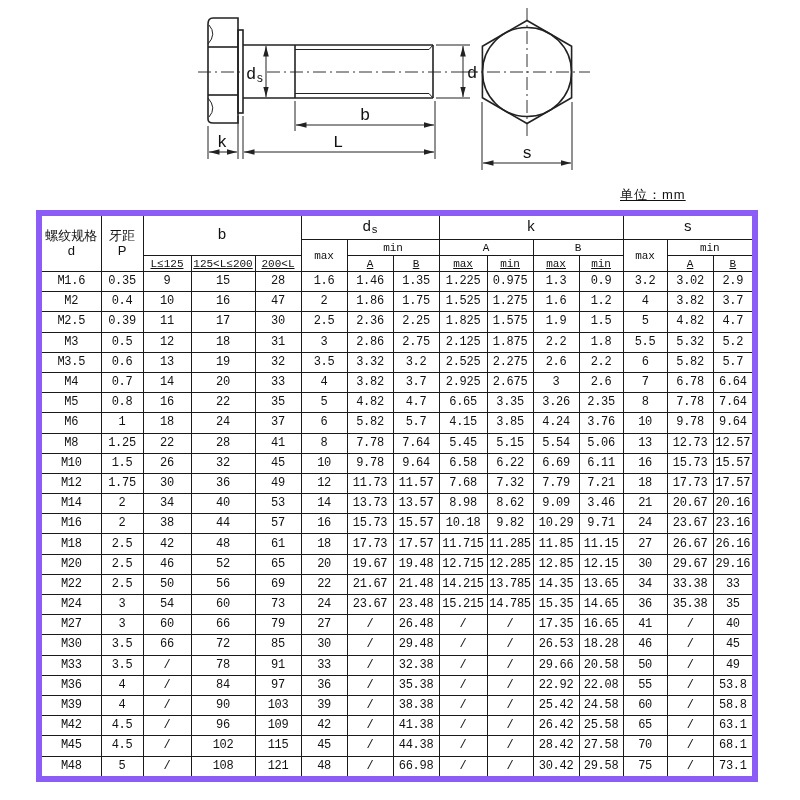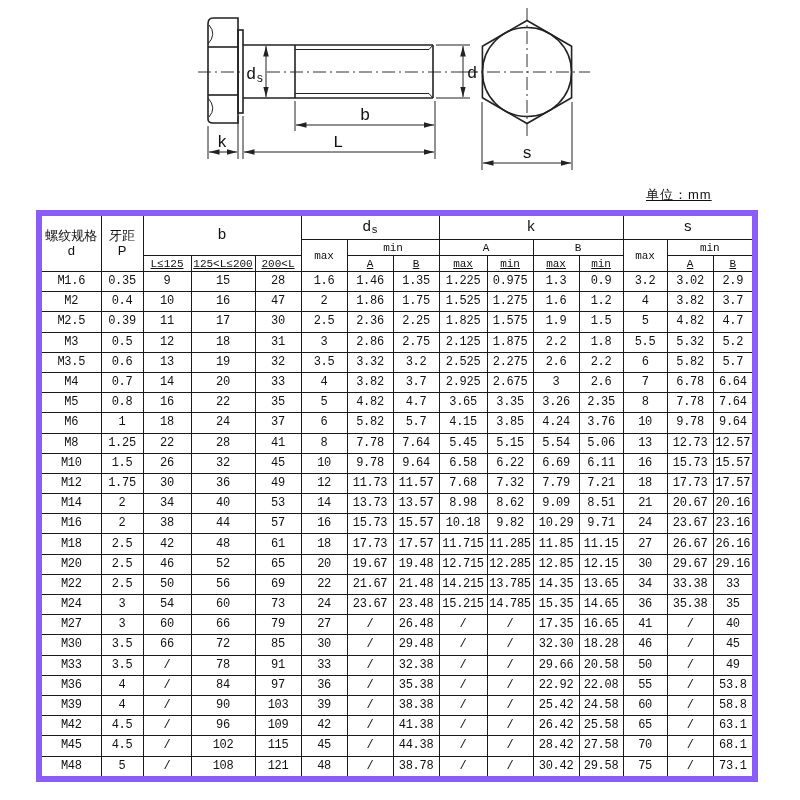--- a/index.html
+++ b/index.html
@@ -11,21 +11,21 @@
   #drawing{position:absolute;left:178px;top:0;width:492px;height:192px;}
   .outline{fill:none;stroke:#222;stroke-width:1.6;}
   .thin{fill:none;stroke:#222;stroke-width:1;}
   .dim{fill:none;stroke:#222;stroke-width:1;}
   .cline{fill:none;stroke:#333;stroke-width:1;stroke-dasharray:13 4 2 4;}
   .dimtext{font-family:"Liberation Mono","DejaVu Sans Mono",monospace;font-size:17px;fill:#111;}
   .dimtext .sub{font-size:12px;}
   
   #unit-note{
     position:absolute;left:620px;top:186px;font-size:13px;color:#111;
-    text-decoration:underline;font-family:"Liberation Sans",sans-serif;letter-spacing:1px;margin-left:26px;
+    text-decoration:underline;font-family:"Liberation Sans",sans-serif;letter-spacing:1px;
   }
   
   #spec-table{
     position:absolute;left:36px;top:210px;width:716px;
     border-collapse:collapse;table-layout:fixed;
     border:6px solid #8b5cf6;
   }
   #spec-table th,#spec-table td{
     border:1px solid #1a1a1a;text-align:center;vertical-align:middle;
     padding:0;font-weight:normal;overflow:hidden;white-space:nowrap;
@@ -267,21 +267,21 @@
       </tr>
       <tr>
         <td>M5</td>
         <td>0.8</td>
         <td>16</td>
         <td>22</td>
         <td>35</td>
         <td>5</td>
         <td>4.82</td>
         <td>4.7</td>
-        <td>3.65</td>
+        <td>6.65</td>
         <td>3.35</td>
         <td>3.26</td>
         <td>2.35</td>
         <td>8</td>
         <td>7.78</td>
         <td>7.64</td>
       </tr>
       <tr>
         <td>M6</td>
         <td>1</td>
@@ -355,21 +355,21 @@
         <td>2</td>
         <td>34</td>
         <td>40</td>
         <td>53</td>
         <td>14</td>
         <td>13.73</td>
         <td>13.57</td>
         <td>8.98</td>
         <td>8.62</td>
         <td>9.09</td>
-        <td>8.51</td>
+        <td>3.46</td>
         <td>21</td>
         <td>20.67</td>
         <td>20.16</td>
       </tr>
       <tr>
         <td>M16</td>
         <td>2</td>
         <td>38</td>
         <td>44</td>
         <td>57</td>
@@ -473,21 +473,21 @@
         <td>M30</td>
         <td>3.5</td>
         <td>66</td>
         <td>72</td>
         <td>85</td>
         <td>30</td>
         <td>/</td>
         <td>29.48</td>
         <td>/</td>
         <td>/</td>
-        <td>32.30</td>
+        <td>26.53</td>
         <td>18.28</td>
         <td>46</td>
         <td>/</td>
         <td>45</td>
       </tr>
       <tr>
         <td>M33</td>
         <td>3.5</td>
         <td>/</td>
         <td>78</td>
@@ -572,21 +572,21 @@
         <td>68.1</td>
       </tr>
       <tr>
         <td>M48</td>
         <td>5</td>
         <td>/</td>
         <td>108</td>
         <td>121</td>
         <td>48</td>
         <td>/</td>
-        <td>38.78</td>
+        <td>66.98</td>
         <td>/</td>
         <td>/</td>
         <td>30.42</td>
         <td>29.58</td>
         <td>75</td>
         <td>/</td>
         <td>73.1</td>
       </tr>
     </tbody>
 </table>

